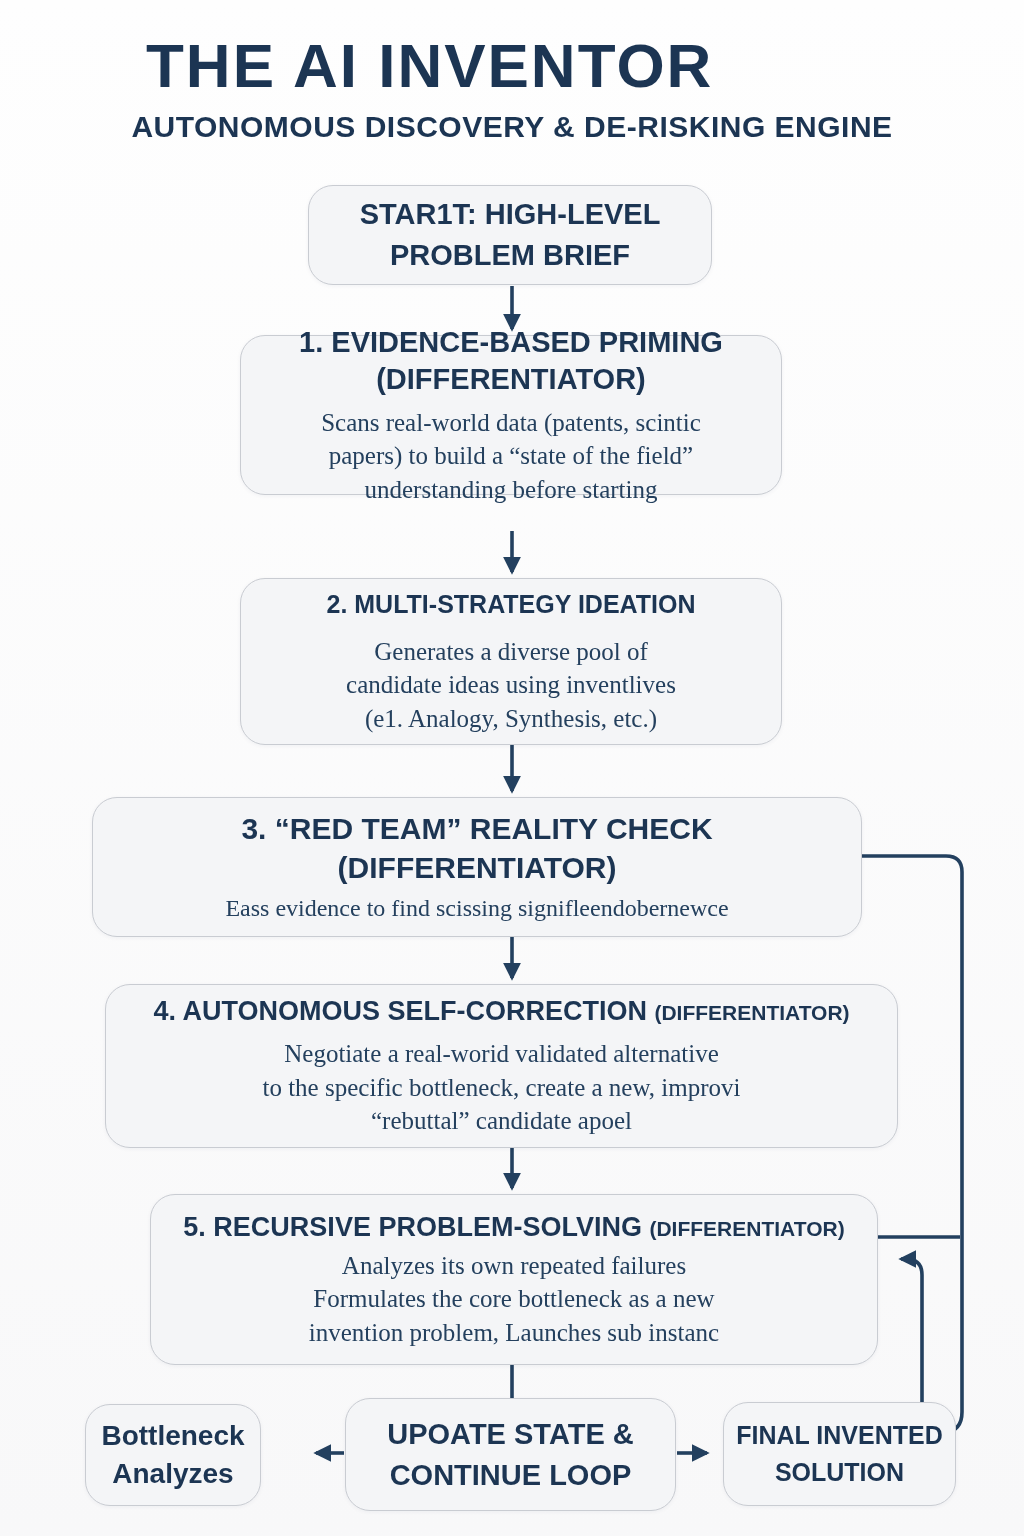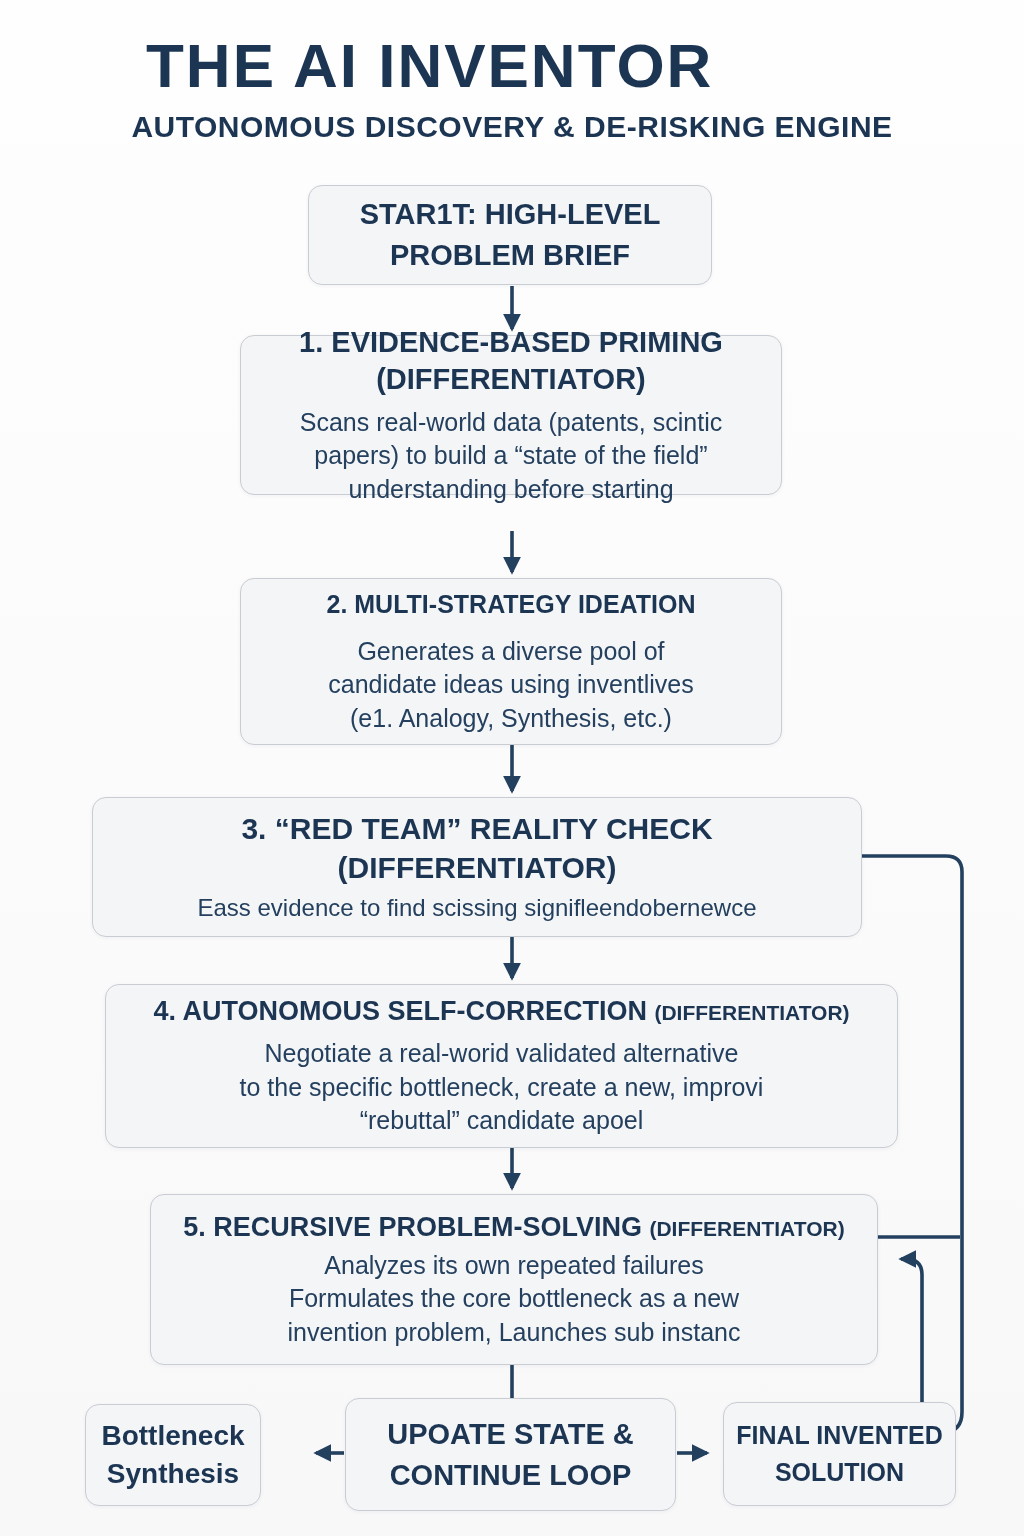--- a/index.html
+++ b/index.html
@@ -15,27 +15,27 @@
     white-space:nowrap;
   }
   .hdr-sub{
     position:absolute;top:110px;left:0;width:100%;text-align:center;
     font-size:30px;font-weight:700;letter-spacing:0.5px;color:#1c3553;
     white-space:nowrap;
   }
   svg.connectors{position:absolute;left:0;top:0;z-index:1;}
   .node{
     position:absolute;box-sizing:border-box;z-index:2;
-    background:#f4f5f7;border:1.5px solid #c9ccd2;border-radius:14px;
+    background:#f4f5f7;border:1.5px solid #c9ccd2;border-radius:25px;
     display:flex;flex-direction:column;justify-content:center;align-items:center;
     text-align:center;box-shadow:0 1px 4px rgba(20,40,70,0.05);
     padding:6px 12px;
   }
   .ttl{font-weight:700;color:#1c3553;line-height:1.3;}
-  .body{font-weight:400;color:#24405e;line-height:1.34;}
+  .body{font-weight:400;color:#24405e;line-height:1.34;font-family:Liberation Serif, serif;}
   .ln{display:block;white-space:nowrap;}
   .tag{font-weight:700;}
 
   .n-start{left:308px;top:185px;width:404px;height:100px;}
   .n-start .ttl{font-size:29px;line-height:1.4;}
 
   .n-s1{left:240px;top:335px;width:542px;height:160px;}
   .n-s1 .ttl{font-size:29px;margin-bottom:7px;}
   .n-s1 .body{font-size:25px;}
 
@@ -155,21 +155,21 @@
     <div class="body">
       <span class="ln">Analyzes its own repeated failures</span>
       <span class="ln">Formulates the core bottleneck as a new</span>
       <span class="ln">invention problem, Launches sub instanc</span>
     </div>
   </div>
 
   <div class="node n-bdb">
     <div class="ttl">
       <span class="ln">Bottleneck</span>
-      <span class="ln">Synthesis</span>
+      <span class="ln">Analyzes</span>
     </div>
   </div>
 
   <div class="node n-upd">
     <div class="ttl">
       <span class="ln">UPOATE STATE &amp;</span>
       <span class="ln">CONTINUE LOOP</span>
     </div>
   </div>
 

